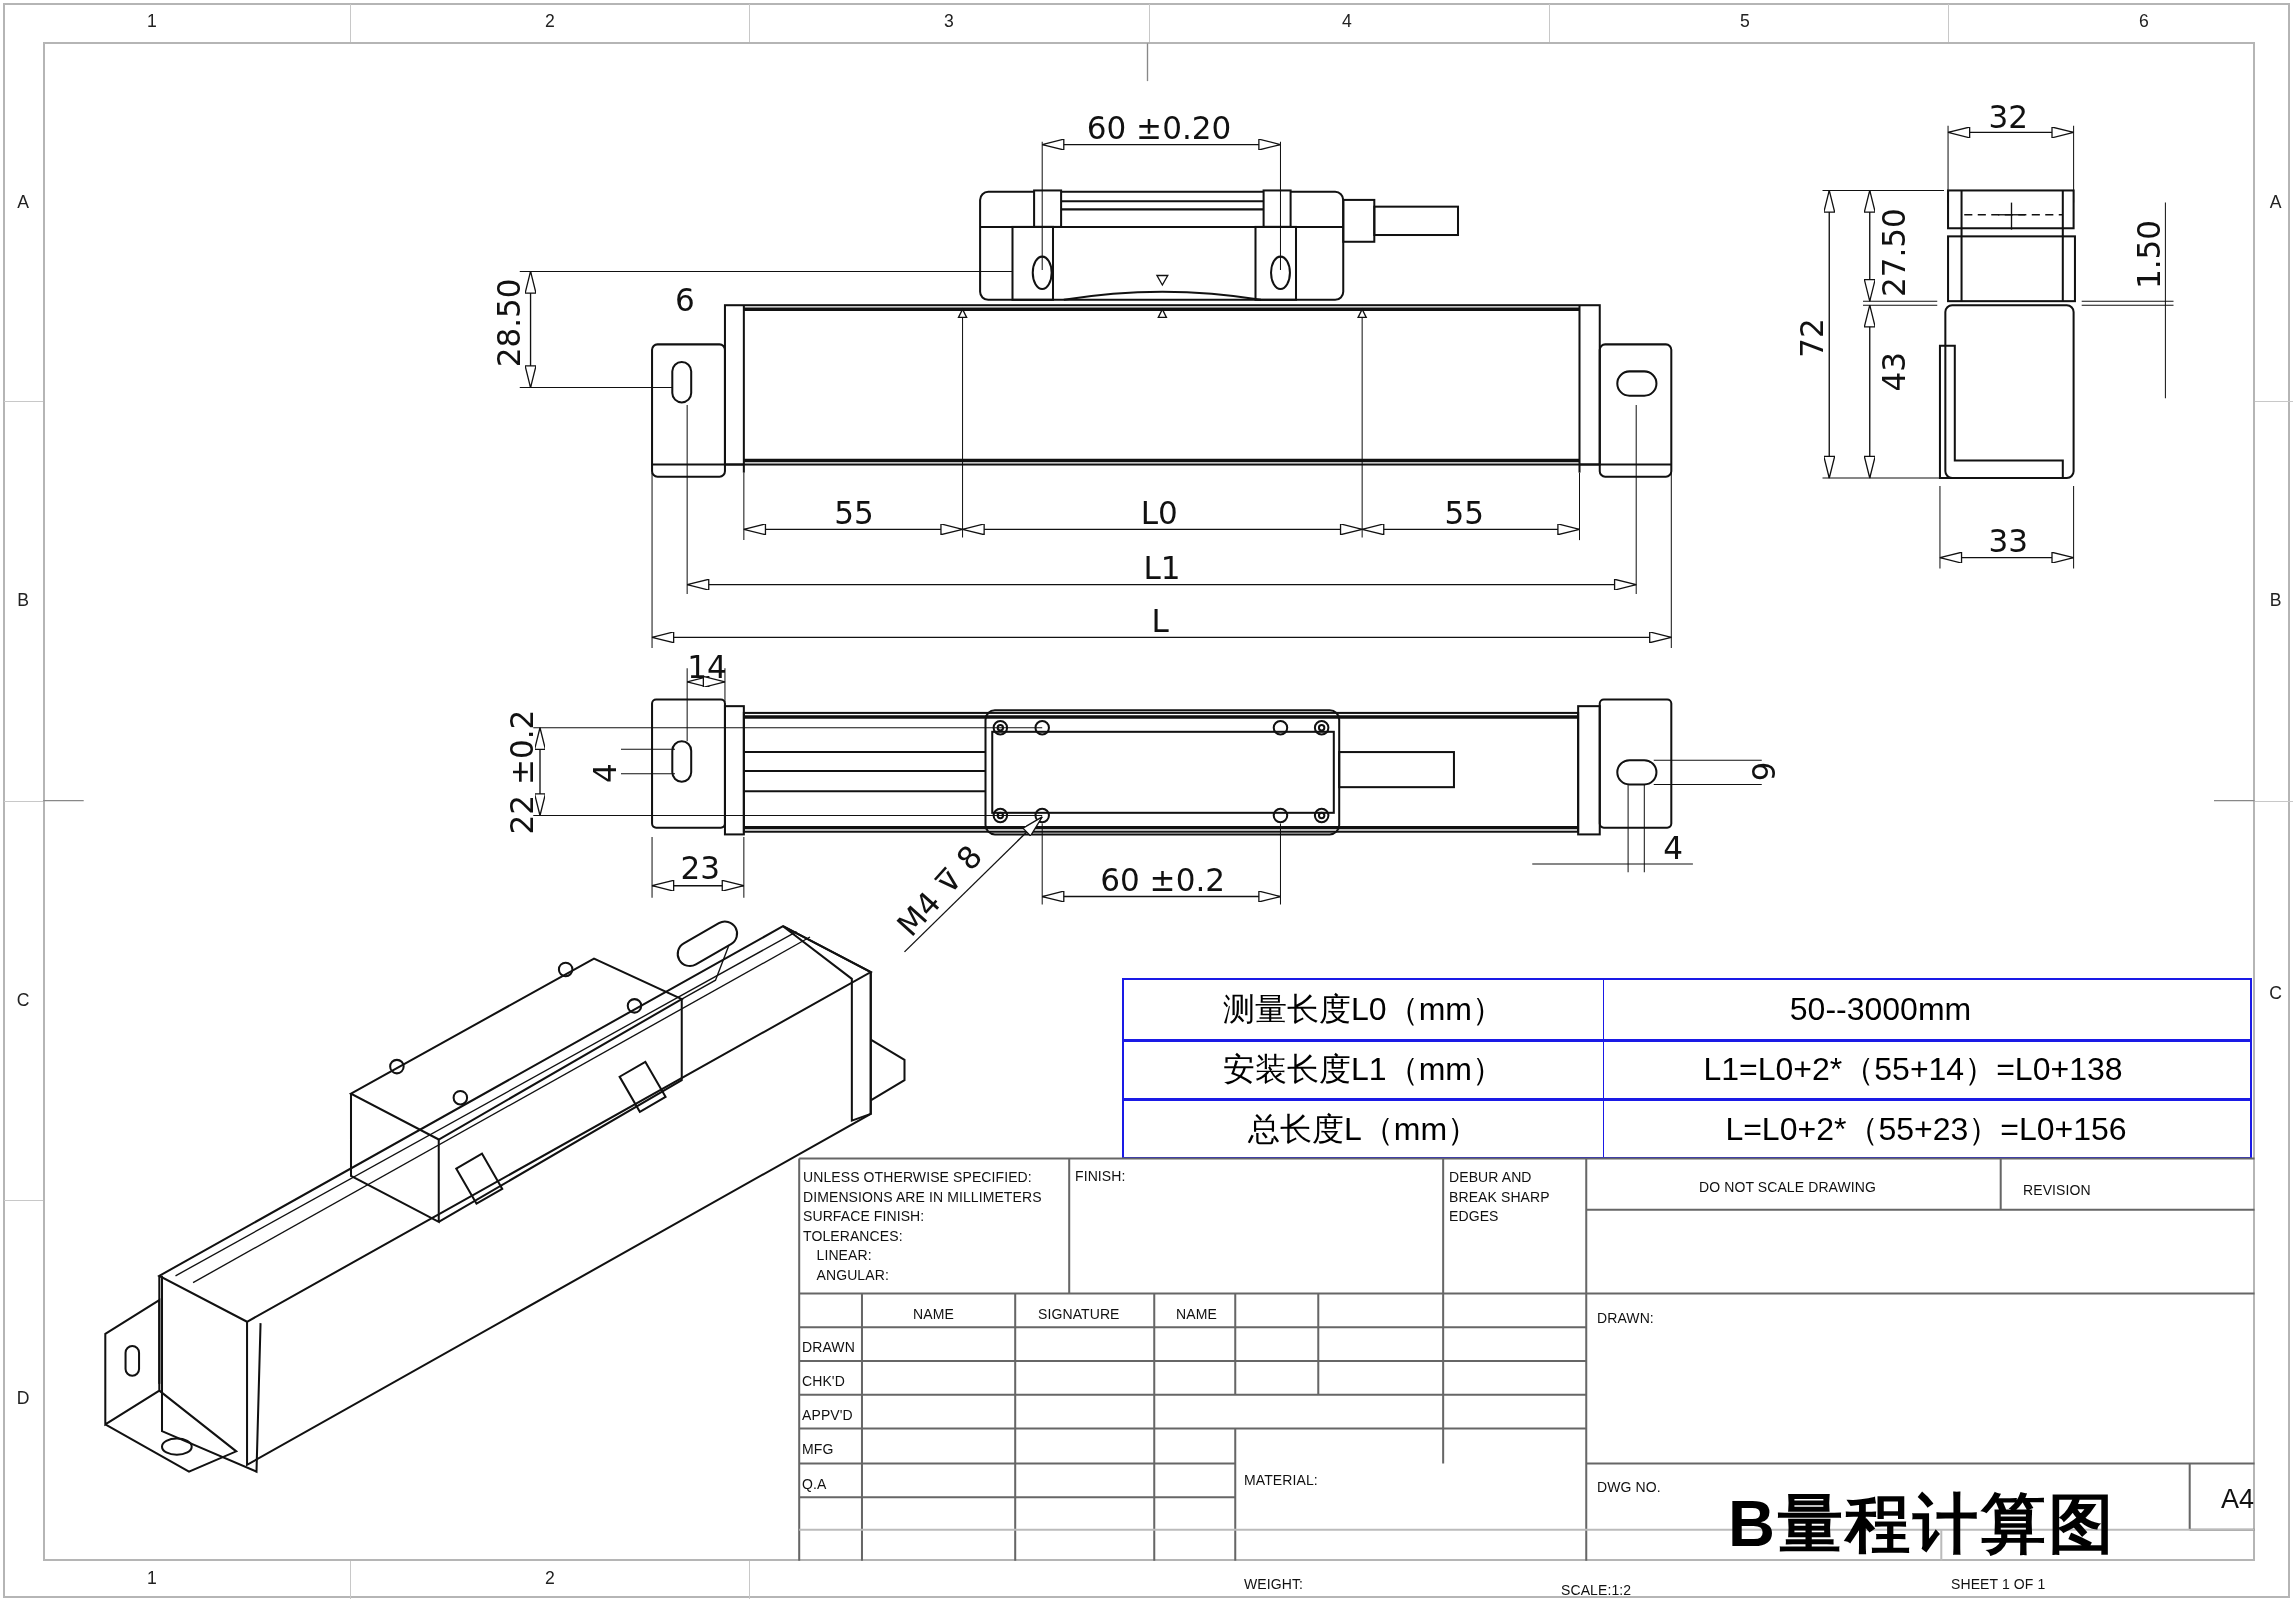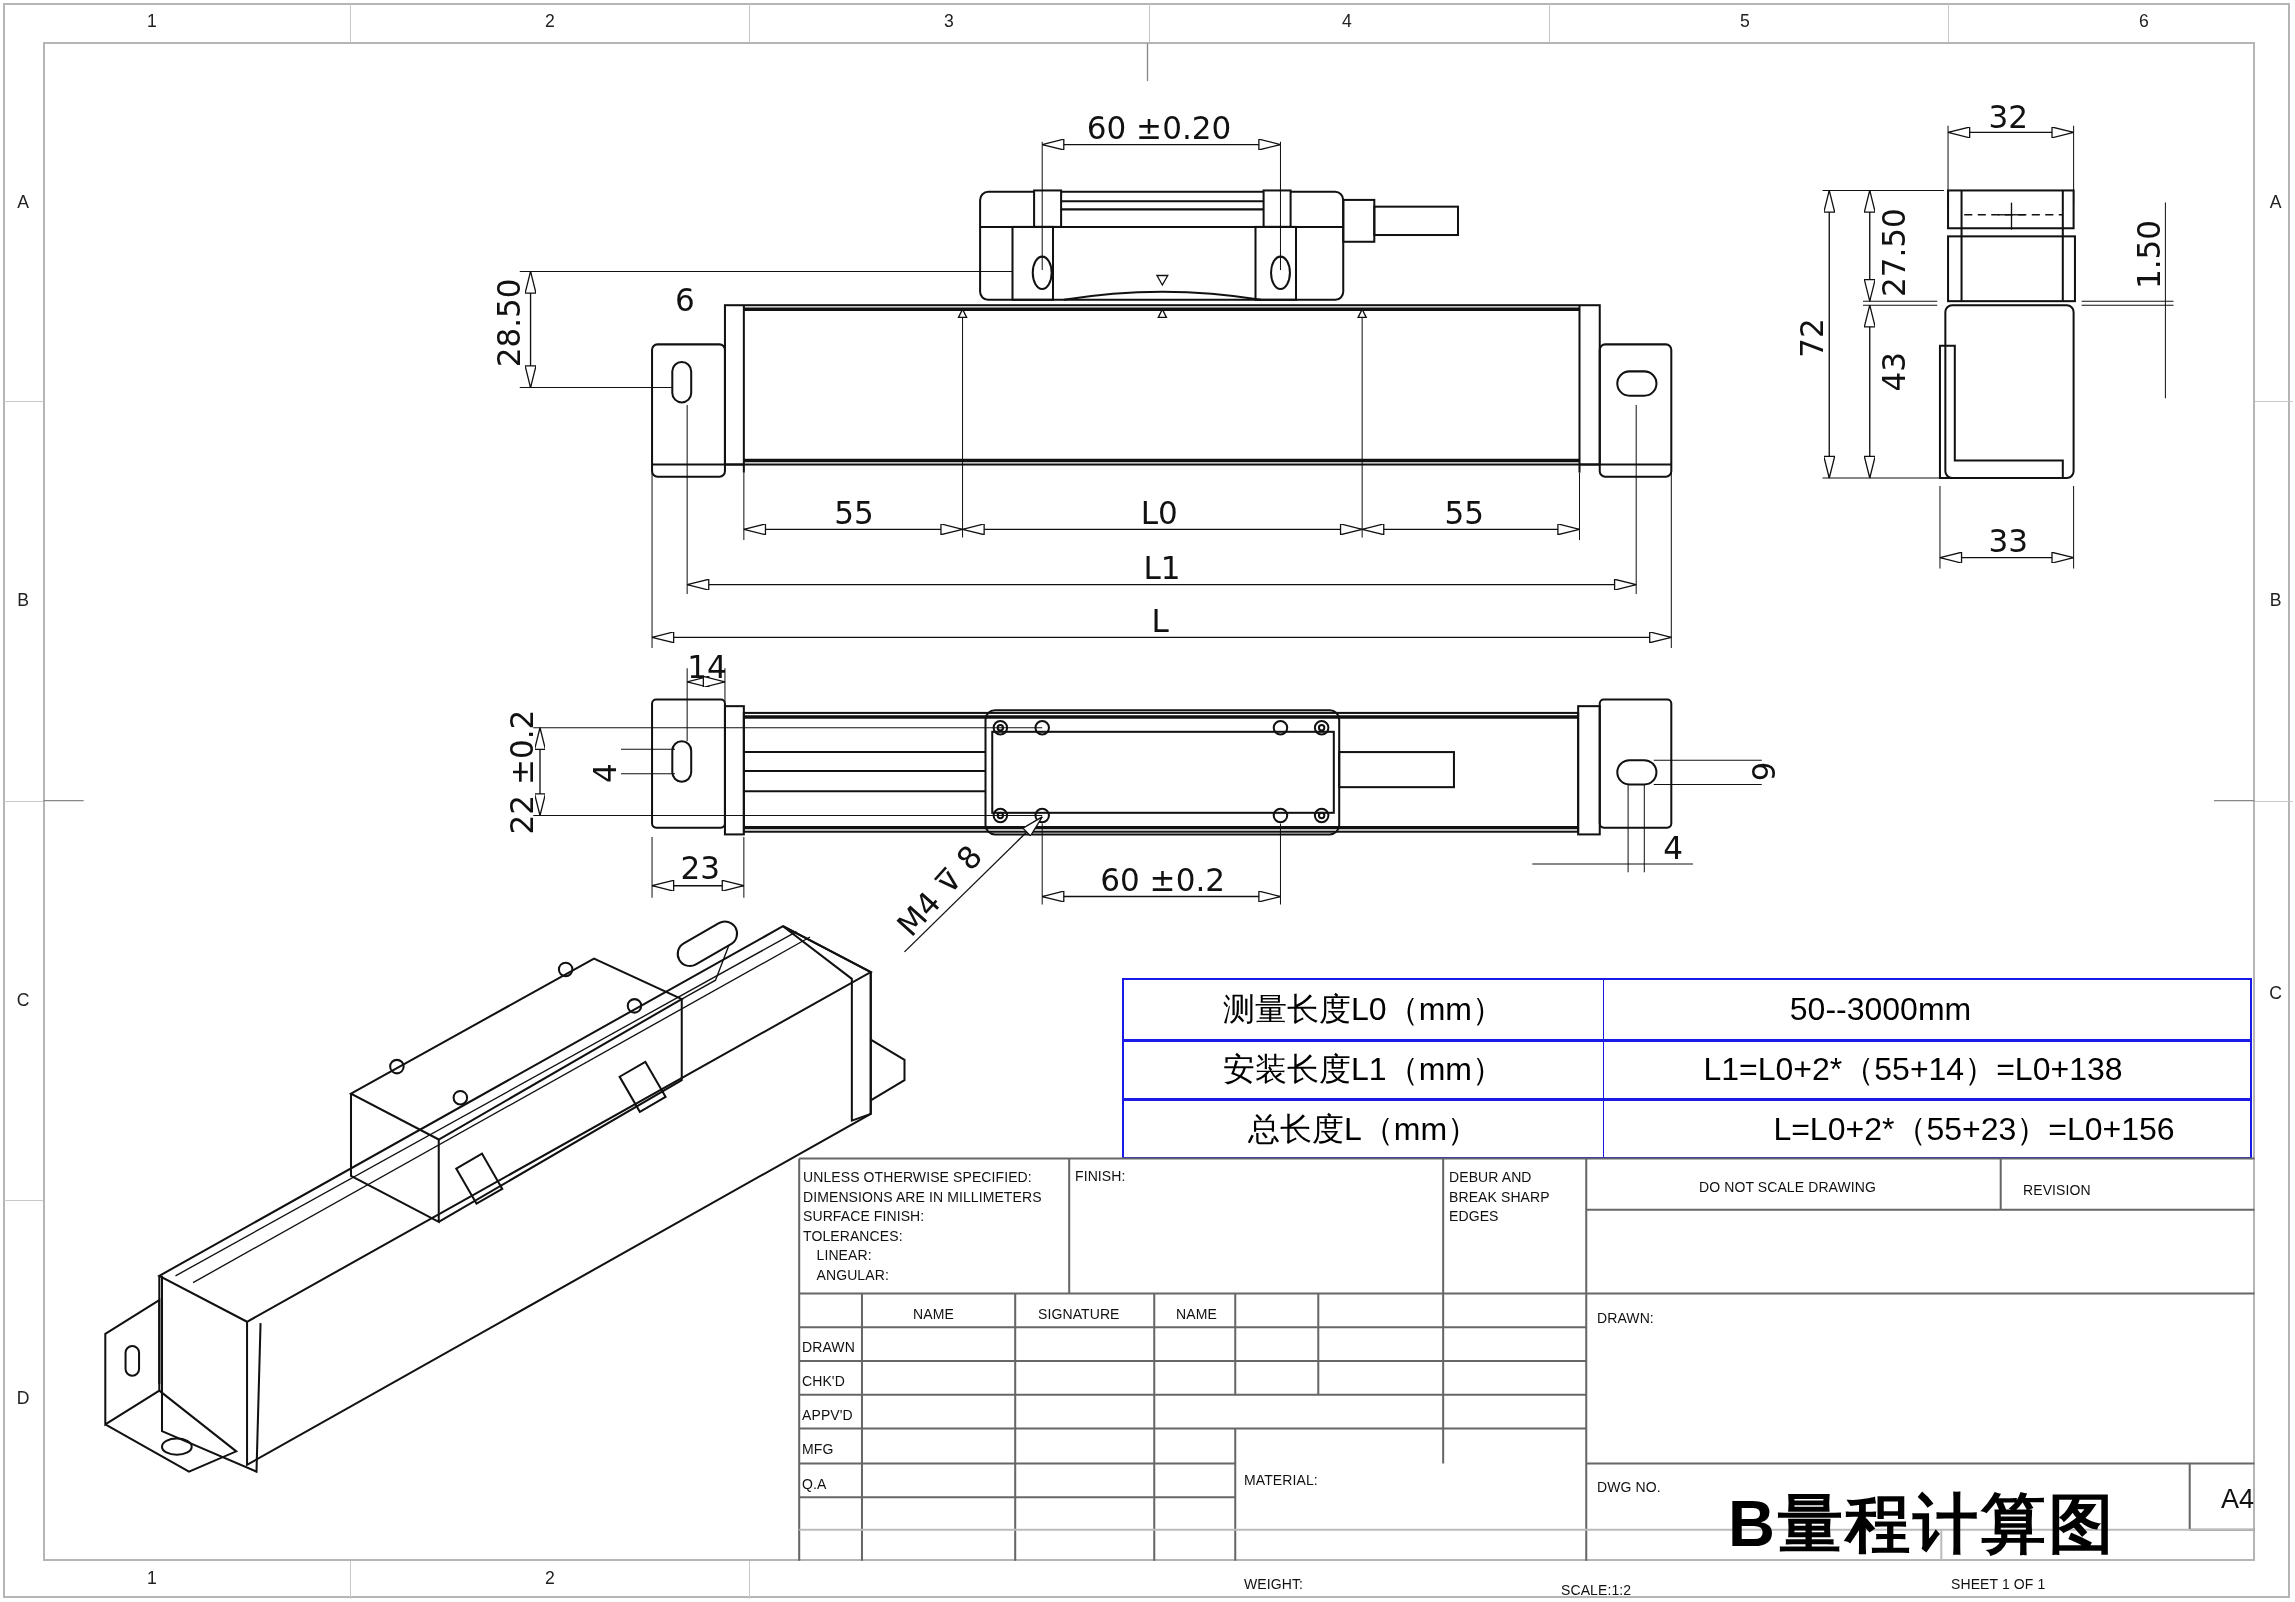--- a/index.html
+++ b/index.html
@@ -254,21 +254,21 @@
     <div class="bt-cell" style="left:481px;width:551px;">50--3000mm</div>
   </div>
   <div class="bt-line-h" style="top:59px;"></div>
   <div class="bt-row" style="top:60px;">
     <div class="bt-cell" style="left:0;width:479px;">安装长度L1（mm）</div>
     <div class="bt-cell" style="left:481px;width:616px;">L1=L0+2*（55+14）=L0+138</div>
   </div>
   <div class="bt-line-h" style="top:118px;"></div>
   <div class="bt-row" style="top:120px;">
     <div class="bt-cell" style="left:0;width:479px;">总长度L（mm）</div>
-    <div class="bt-cell" style="left:481px;width:642px;padding-left:48px;">L=L0+2*（55+23）=L0+156</div>
+    <div class="bt-cell" style="left:481px;width:642px;">L=L0+2*（55+23）=L0+156</div>
   </div>
 </div>
 
 <svg width="2295" height="1602" viewBox="0 0 3400 2373">
   <g stroke="#666" stroke-width="3" fill="none">
     <line x1="1184" y1="1716" x2="3340" y2="1716"></line>
     <line x1="1184" y1="1716" x2="1184" y2="2312"></line>
     <line x1="1184" y1="1916" x2="2350" y2="1916"></line>
     <line x1="1584" y1="1716" x2="1584" y2="1916"></line>
     <line x1="2138" y1="1716" x2="2138" y2="2168"></line>

